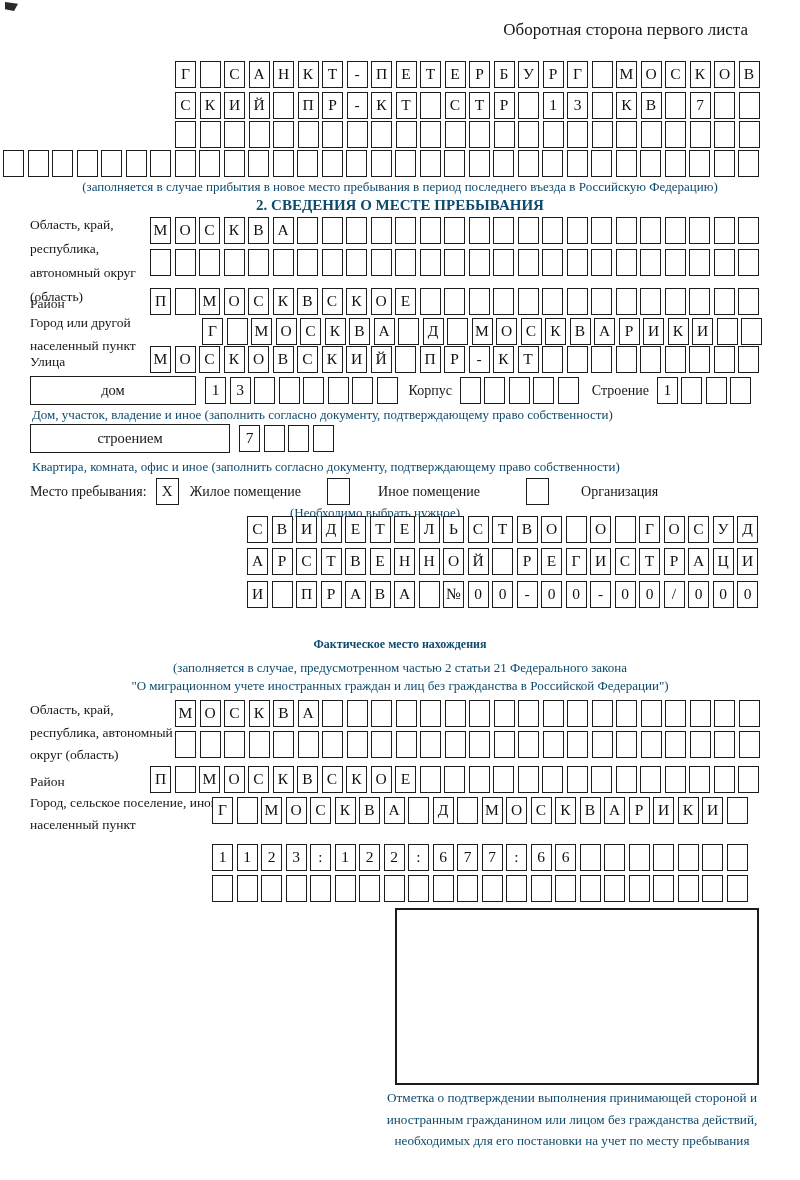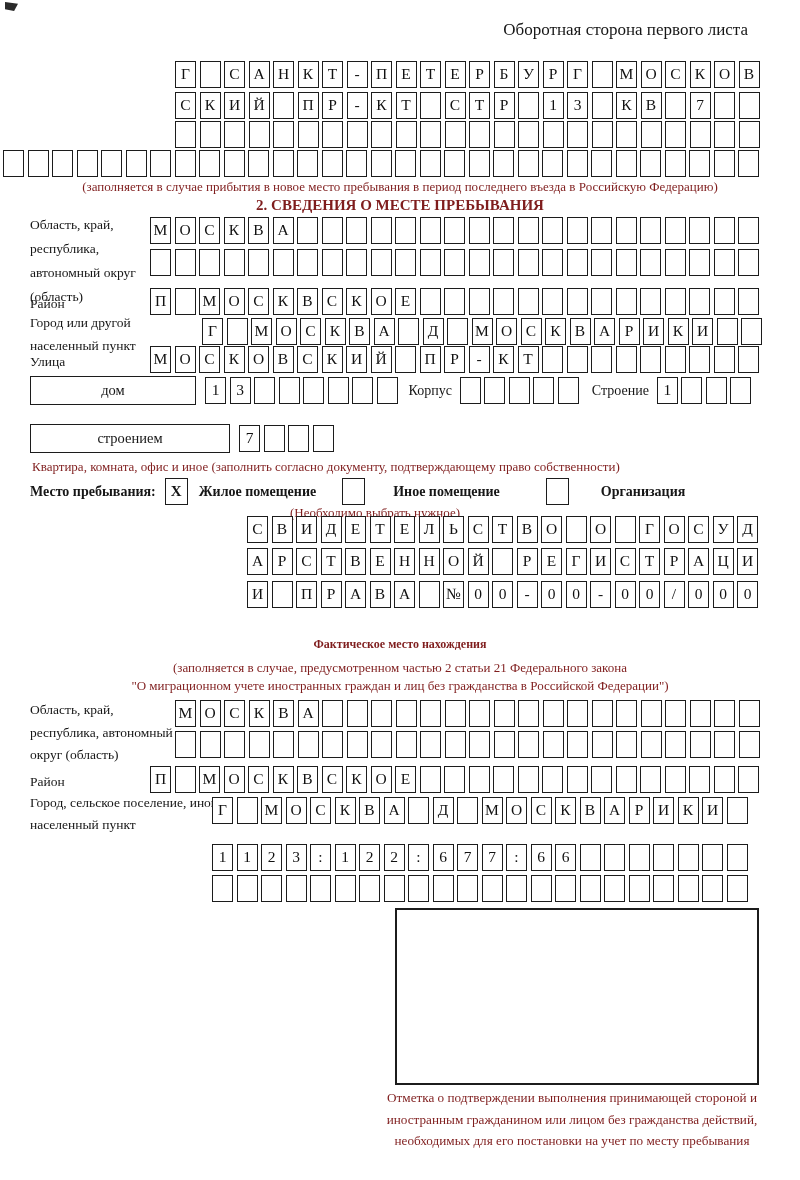--- a/index.html
+++ b/index.html
@@ -2,21 +2,21 @@
 <html><head>
 <meta charset="utf-8">
 <style>
   html,body{margin:0;padding:0;background:#fff;}
   #page{
     position:relative;width:800px;height:1180px;background:#fff;
     font-family:"Liberation Serif","DejaVu Serif",serif;color:#161616;overflow:hidden;
   }
   .abs{position:absolute;}
   .lbl{position:absolute;font-size:13.5px;line-height:27px;color:#161616;}
-  .cap{position:absolute;font-size:13px;color:#7f1d1d;}
+  .cap{position:absolute;font-size:13px;color:#0c4a6e;}
   .center{left:0;width:800px;text-align:center;}
   .bold{font-weight:bold;}
   .cellrow{position:absolute;display:flex;gap:3.5px;}
   .cellgroup{display:flex;gap:3.5px;}
   .cell{
     box-sizing:border-box;width:21px;height:27px;border:1.6px solid #1c1c1c;
     display:flex;align-items:center;justify-content:center;
     font-size:15.5px;line-height:1;color:#111;background:#fff;flex:0 0 auto;
     padding-bottom:1px;
   }
@@ -325,34 +325,35 @@
     <div style="width:13px;"></div>
     <div class="optlbl">Строение</div>
     <div style="width:8px;"></div>
     <div class="cellgroup">
         <div class="cell">1</div>
         <div class="cell"></div>
         <div class="cell"></div>
         <div class="cell"></div>
       </div>
   </div>
+  <div class="cap" style="left:32px;top:407px;">Дом, участок, владение и иное (заполнить согласно документу, подтверждающему право собственности)</div>
 
   <div class="flexrow" style="left:30px;top:424px;">
     <div class="named-rect" style="width:200px;">строением</div>
     <div style="width:9px;"></div>
     <div class="cellgroup">
         <div class="cell">7</div>
         <div class="cell"></div>
         <div class="cell"></div>
         <div class="cell"></div>
       </div>
   </div>
   <div class="cap" style="left:32px;top:459px;">Квартира, комната, офис и иное (заполнить согласно документу, подтверждающему право собственности)</div>
 
-  <div class="flexrow" style="left:30px;top:478px;font-weight:bold;">
+  <div class="flexrow" style="left:30px;top:478px;">
     <div class="optlbl">Место пребывания:</div>
     <div style="width:9px;"></div>
     <div class="chk">
       <span>X</span>
     </div>
     <div style="width:11px;"></div>
     <div class="optlbl">Жилое помещение</div>
     <div style="width:26px;"></div>
     <div class="chk">
       <span></span>

